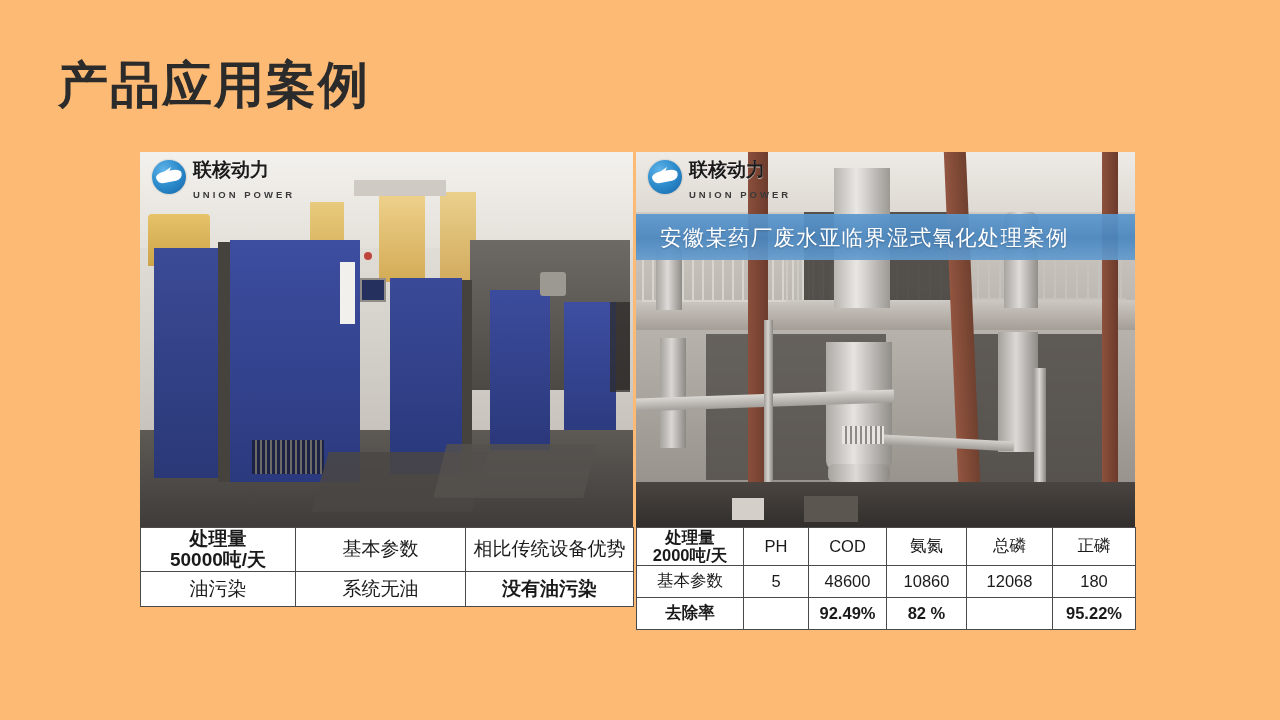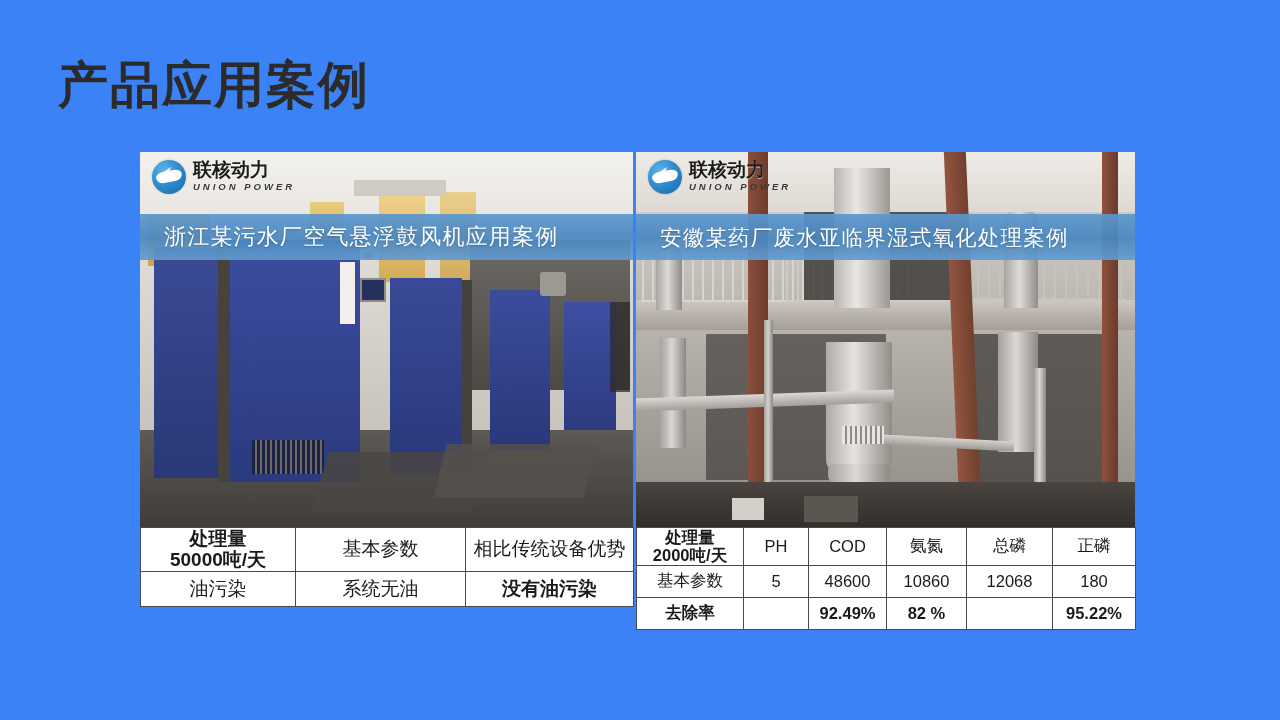--- a/index.html
+++ b/index.html
@@ -6,21 +6,21 @@
   html, body {
     margin: 0; padding: 0;
     width: 1280px; height: 720px;
     background: #ffffff;
     font-family: "Liberation Sans", "DejaVu Sans", sans-serif;
     overflow: hidden;
   }
   #slide {
     position: relative;
     width: 1280px; height: 720px;
-    background: #3b82f6;
+    background: #fdba74;
   }
 
   
   #page-title {
     position: absolute;
     left: 58px; top: 57px;
     font-size: 50px;
     font-weight: 700;
     color: #2b2b2b;
     letter-spacing: 2px;
@@ -82,21 +82,21 @@
     transform: rotate(-4deg);
   }
   .logo-text { display: flex; flex-direction: column; line-height: 1; }
   .logo-cn {
     font-size: 19px; font-weight: 700; color: #1b1b1b;
     letter-spacing: 0px;
     text-shadow: 0 1px 0 rgba(255,255,255,.6);
   }
   .logo-en {
     font-size: 9.5px; font-weight: 700; color: #3a3a3a;
-    letter-spacing: 3.0px; margin-top: 3px; font-style: italic;
+    letter-spacing: 3.0px; margin-top: 11px;
   }
 
   
   .caption {
     position: absolute;
     left: 0; right: 0;
     top: 62px;
     height: 46px;
     background: linear-gradient(180deg, rgba(92,152,206,0.93) 0%, rgba(74,135,192,0.93) 52%, rgba(98,155,206,0.92) 100%);
     display: flex; align-items: center;
@@ -200,23 +200,20 @@
       <div class="ph" style="left:300px;top:292px;width:150px;height:54px;background:#55514d;transform:skewX(-14deg);opacity:.8;"></div>
 
       <div class="logo-wrap">
         <div class="logo-mark"></div>
         <div class="logo-text">
           <span class="logo-cn">联核动力</span>
           <span class="logo-en">UNION POWER</span>
         </div>
       </div>
 
-      <div class="caption">
-        <span class="caption-text">浙江某污水厂空气悬浮鼓风机应用案例</span>
-      </div>
     </div>
 
     <table class="spec">
       <colgroup>
           <col style="width:155px">
           <col style="width:170px">
           <col style="width:168px">
         </colgroup>
       <tbody>
         <tr>

